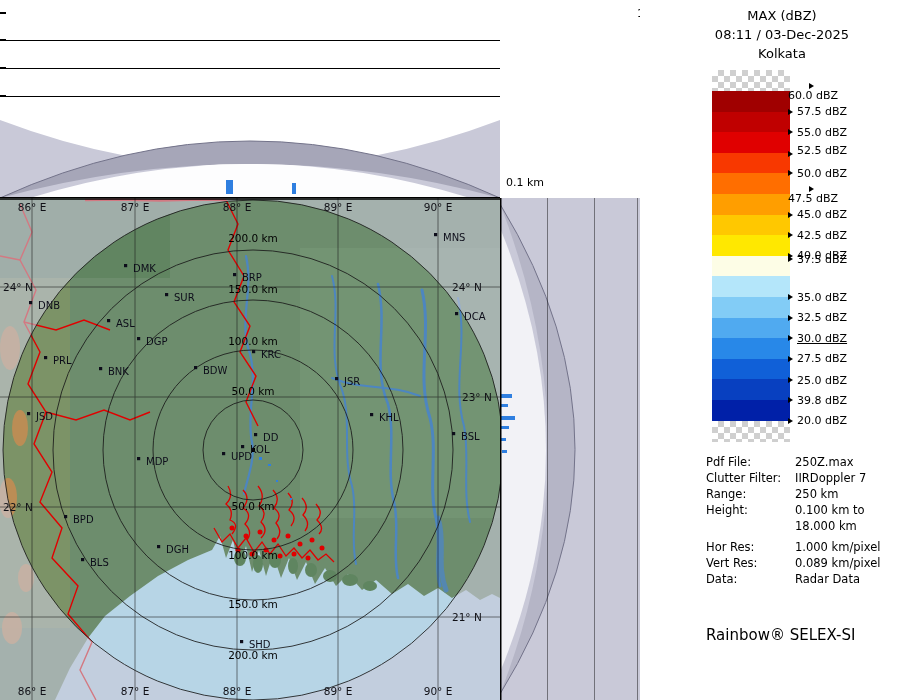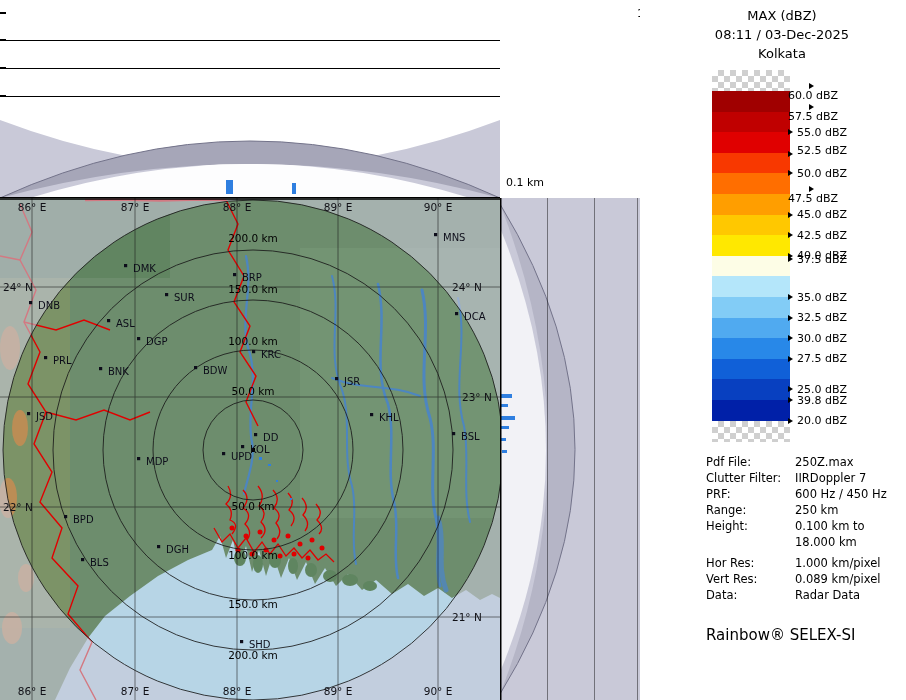--- a/index.html
+++ b/index.html
@@ -308,21 +308,21 @@
         <div class="cell" style="background: rgb(16, 96, 216);"></div>
         <div class="cell" style="background: rgb(8, 64, 192);"></div>
         <div class="cell" style="background: rgb(0, 32, 168);"></div>
         <div class="checker"></div>
       </div>
     <div id="legend-labels">
         <div class="lg-row" style="top: 13px; flex-direction: column;">
           <span class="lg-tri"></span>
           <span class="lg-text">60.0 dBZ</span>
         </div>
-        <div class="lg-row" style="top: 33.6px; flex-direction: column;">
+        <div class="lg-row" style="top: 33.6px;">
           <span class="lg-tri"></span>
           <span class="lg-text">57.5 dBZ</span>
         </div>
         <div class="lg-row" style="top: 54.2px;">
           <span class="lg-tri"></span>
           <span class="lg-text">55.0 dBZ</span>
         </div>
         <div class="lg-row" style="top: 71px; align-items: flex-end;">
           <span class="lg-tri"></span>
           <span class="lg-text">52.5 dBZ</span>
@@ -352,29 +352,29 @@
           <span class="lg-text">37.5 dBZ</span>
         </div>
         <div class="lg-row" style="top: 219px;">
           <span class="lg-tri"></span>
           <span class="lg-text">35.0 dBZ</span>
         </div>
         <div class="lg-row" style="top: 239.6px;">
           <span class="lg-tri"></span>
           <span class="lg-text">32.5 dBZ</span>
         </div>
-        <div class="lg-row" style="top: 260.2px;">
+        <div class="lg-row" style="top: 260.2px; text-decoration: underline;">
           <span class="lg-tri"></span>
           <span class="lg-text">30.0 dBZ</span>
         </div>
         <div class="lg-row" style="top: 280.8px;">
           <span class="lg-tri"></span>
           <span class="lg-text">27.5 dBZ</span>
         </div>
-        <div class="lg-row" style="top: 311px;">
+        <div class="lg-row" style="top: 302px;">
           <span class="lg-tri"></span>
           <span class="lg-text">25.0 dBZ</span>
         </div>
         <div class="lg-row" style="top: 322px;">
           <span class="lg-tri"></span>
           <span class="lg-text">39.8 dBZ</span>
         </div>
         <div class="lg-row" style="top: 342.6px;">
           <span class="lg-tri"></span>
           <span class="lg-text">20.0 dBZ</span>
@@ -383,24 +383,20 @@
   </div>
 
   <div id="info-rows" class="info-rows">
       <div class="info-row">
         <span class="lab">Pdf File:</span>
         <span class="val">250Z.max</span>
       </div>
       <div class="info-row">
         <span class="lab">Clutter Filter:</span>
         <span class="val">IIRDoppler 7</span>
-      </div>
-      <div class="info-row">
-        <span class="lab">PRF:</span>
-        <span class="val">600 Hz / 450 Hz</span>
       </div>
       <div class="info-row">
         <span class="lab">Range:</span>
         <span class="val">250 km</span>
       </div>
       <div class="info-row">
         <span class="lab">Height:</span>
         <span class="val">0.100 km to</span>
       </div>
       <div class="info-row">

